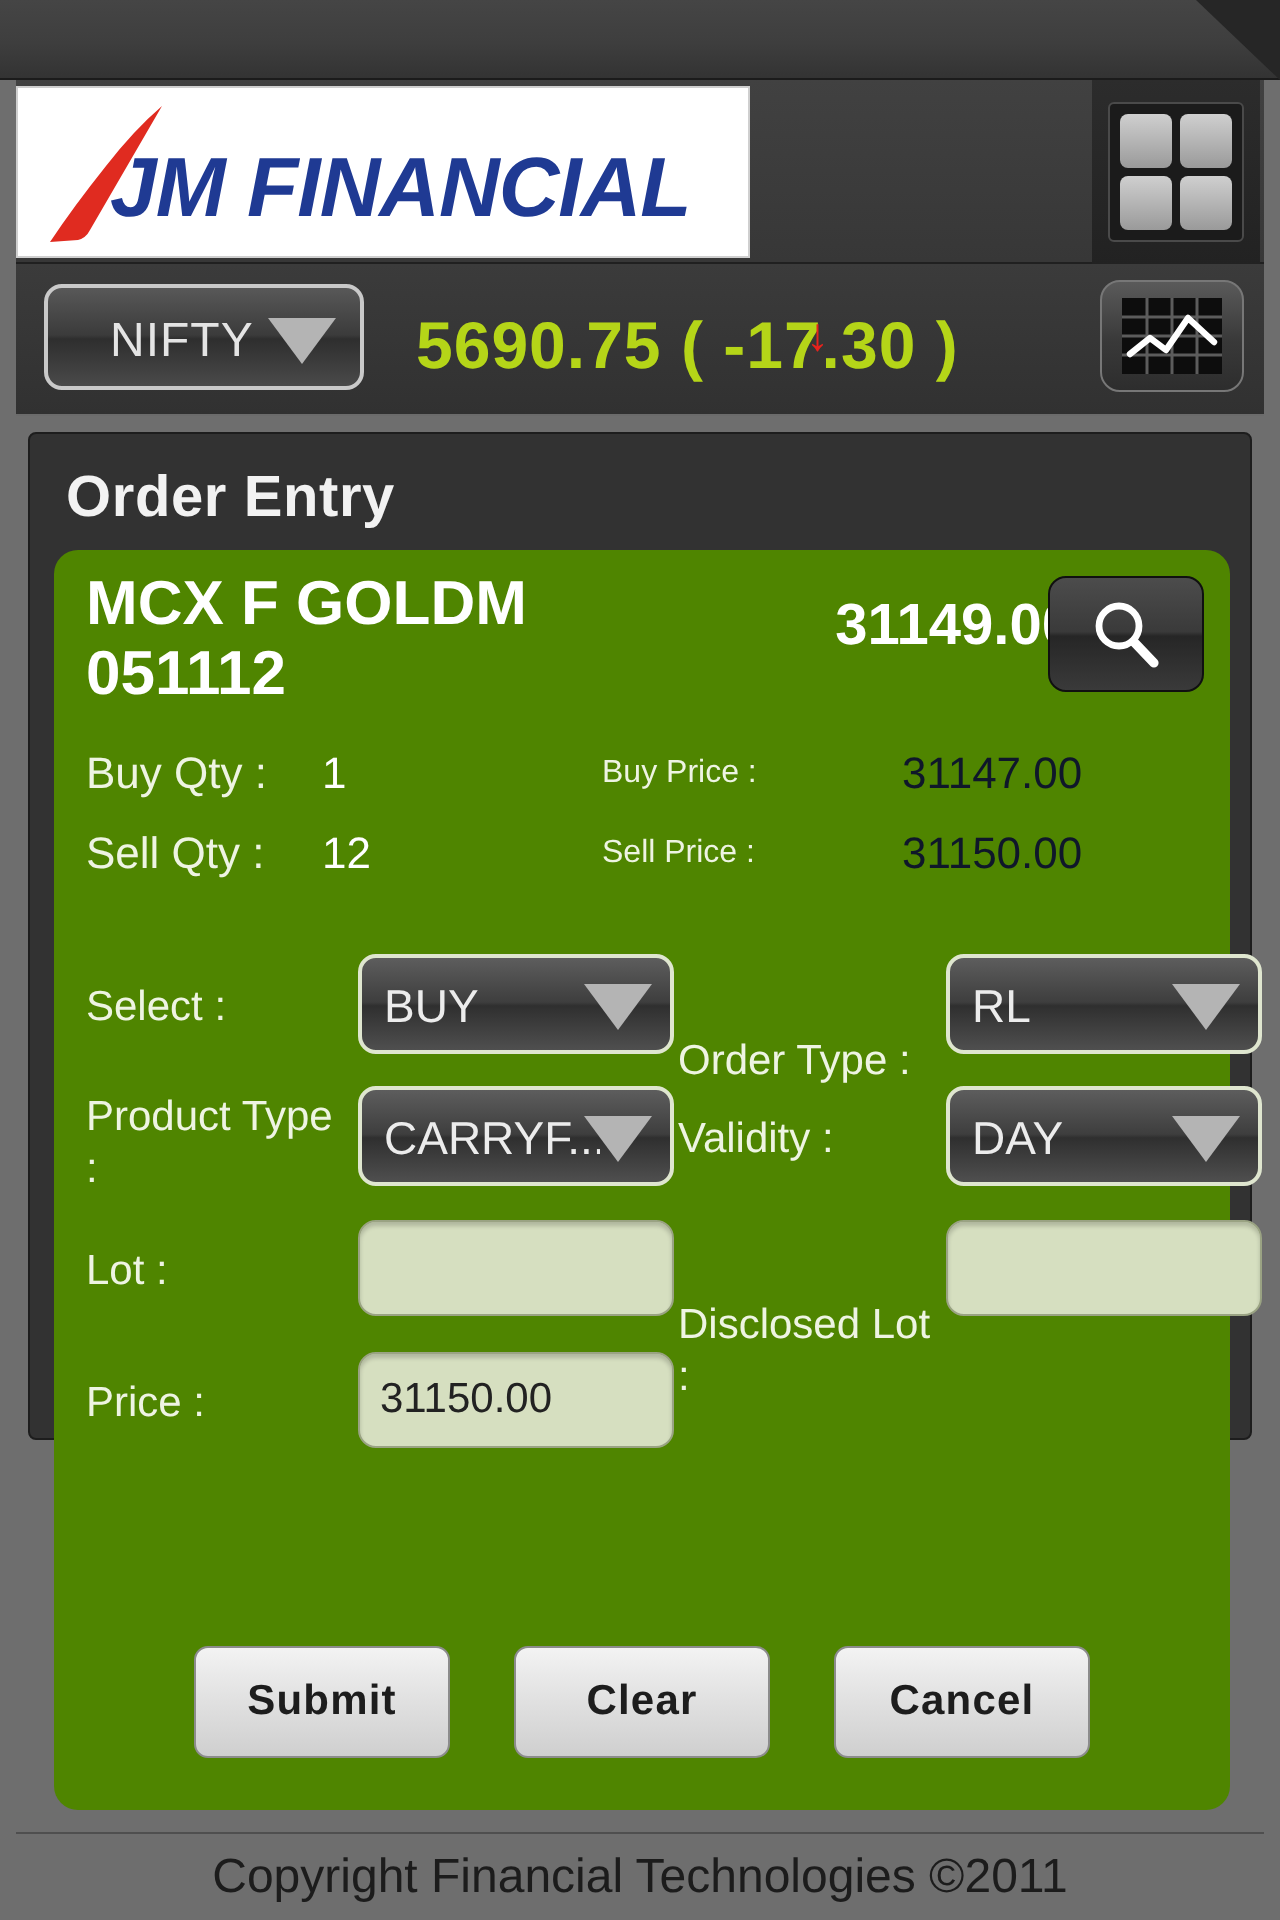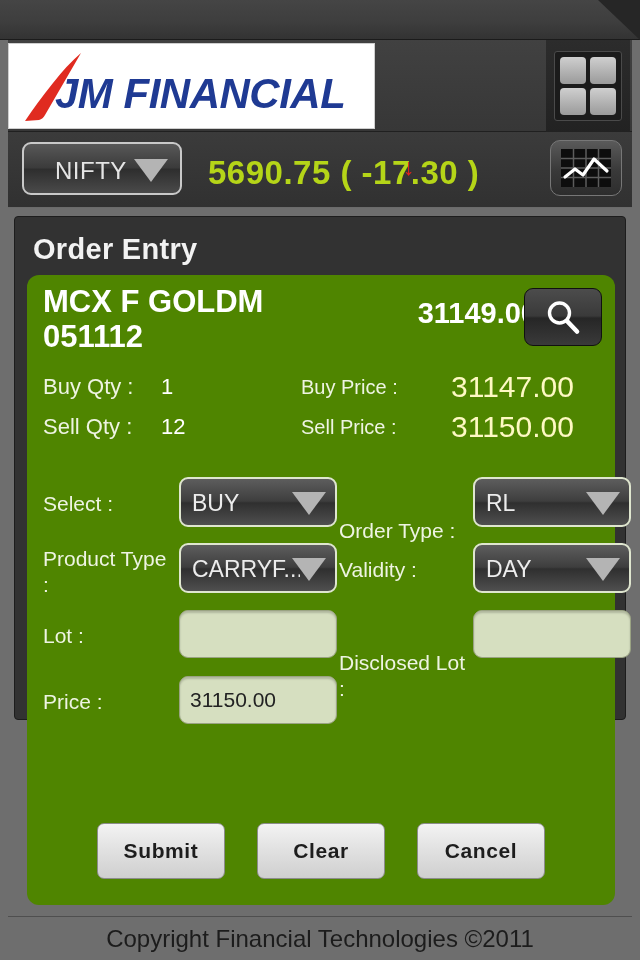--- a/index.html
+++ b/index.html
@@ -220,22 +220,22 @@
 
   
   .quotes {
     position: absolute;
     left: 16px; top: 92px;
     width: 556px;
   }
   .qrow { display: flex; height: 40px; align-items: center; }
   .q-lbl   { width: 118px; font-size: 22px; color: #eef4e2; }
   .q-val   { width: 140px; font-size: 22px; color: #ffffff; }
-  .q-lbl2  { width: 150px; font-size: 20px; color: #eef4e2; }
-  .q-val2  { font-size: 30px; color: #fef9c3; }
+  .q-lbl2  { width: 150px; font-size: 16px; color: #eef4e2; }
+  .q-val2  { font-size: 22px; color: #0f172a; }
 
   
   .form { position: absolute; left: 16px; top: 200px; width: 560px; }
   .frow { position: relative; height: 66px; }
 
   .f-lbl {
     position: absolute;
     left: 0; top: 0;
     width: 130px;
     font-size: 21px;

